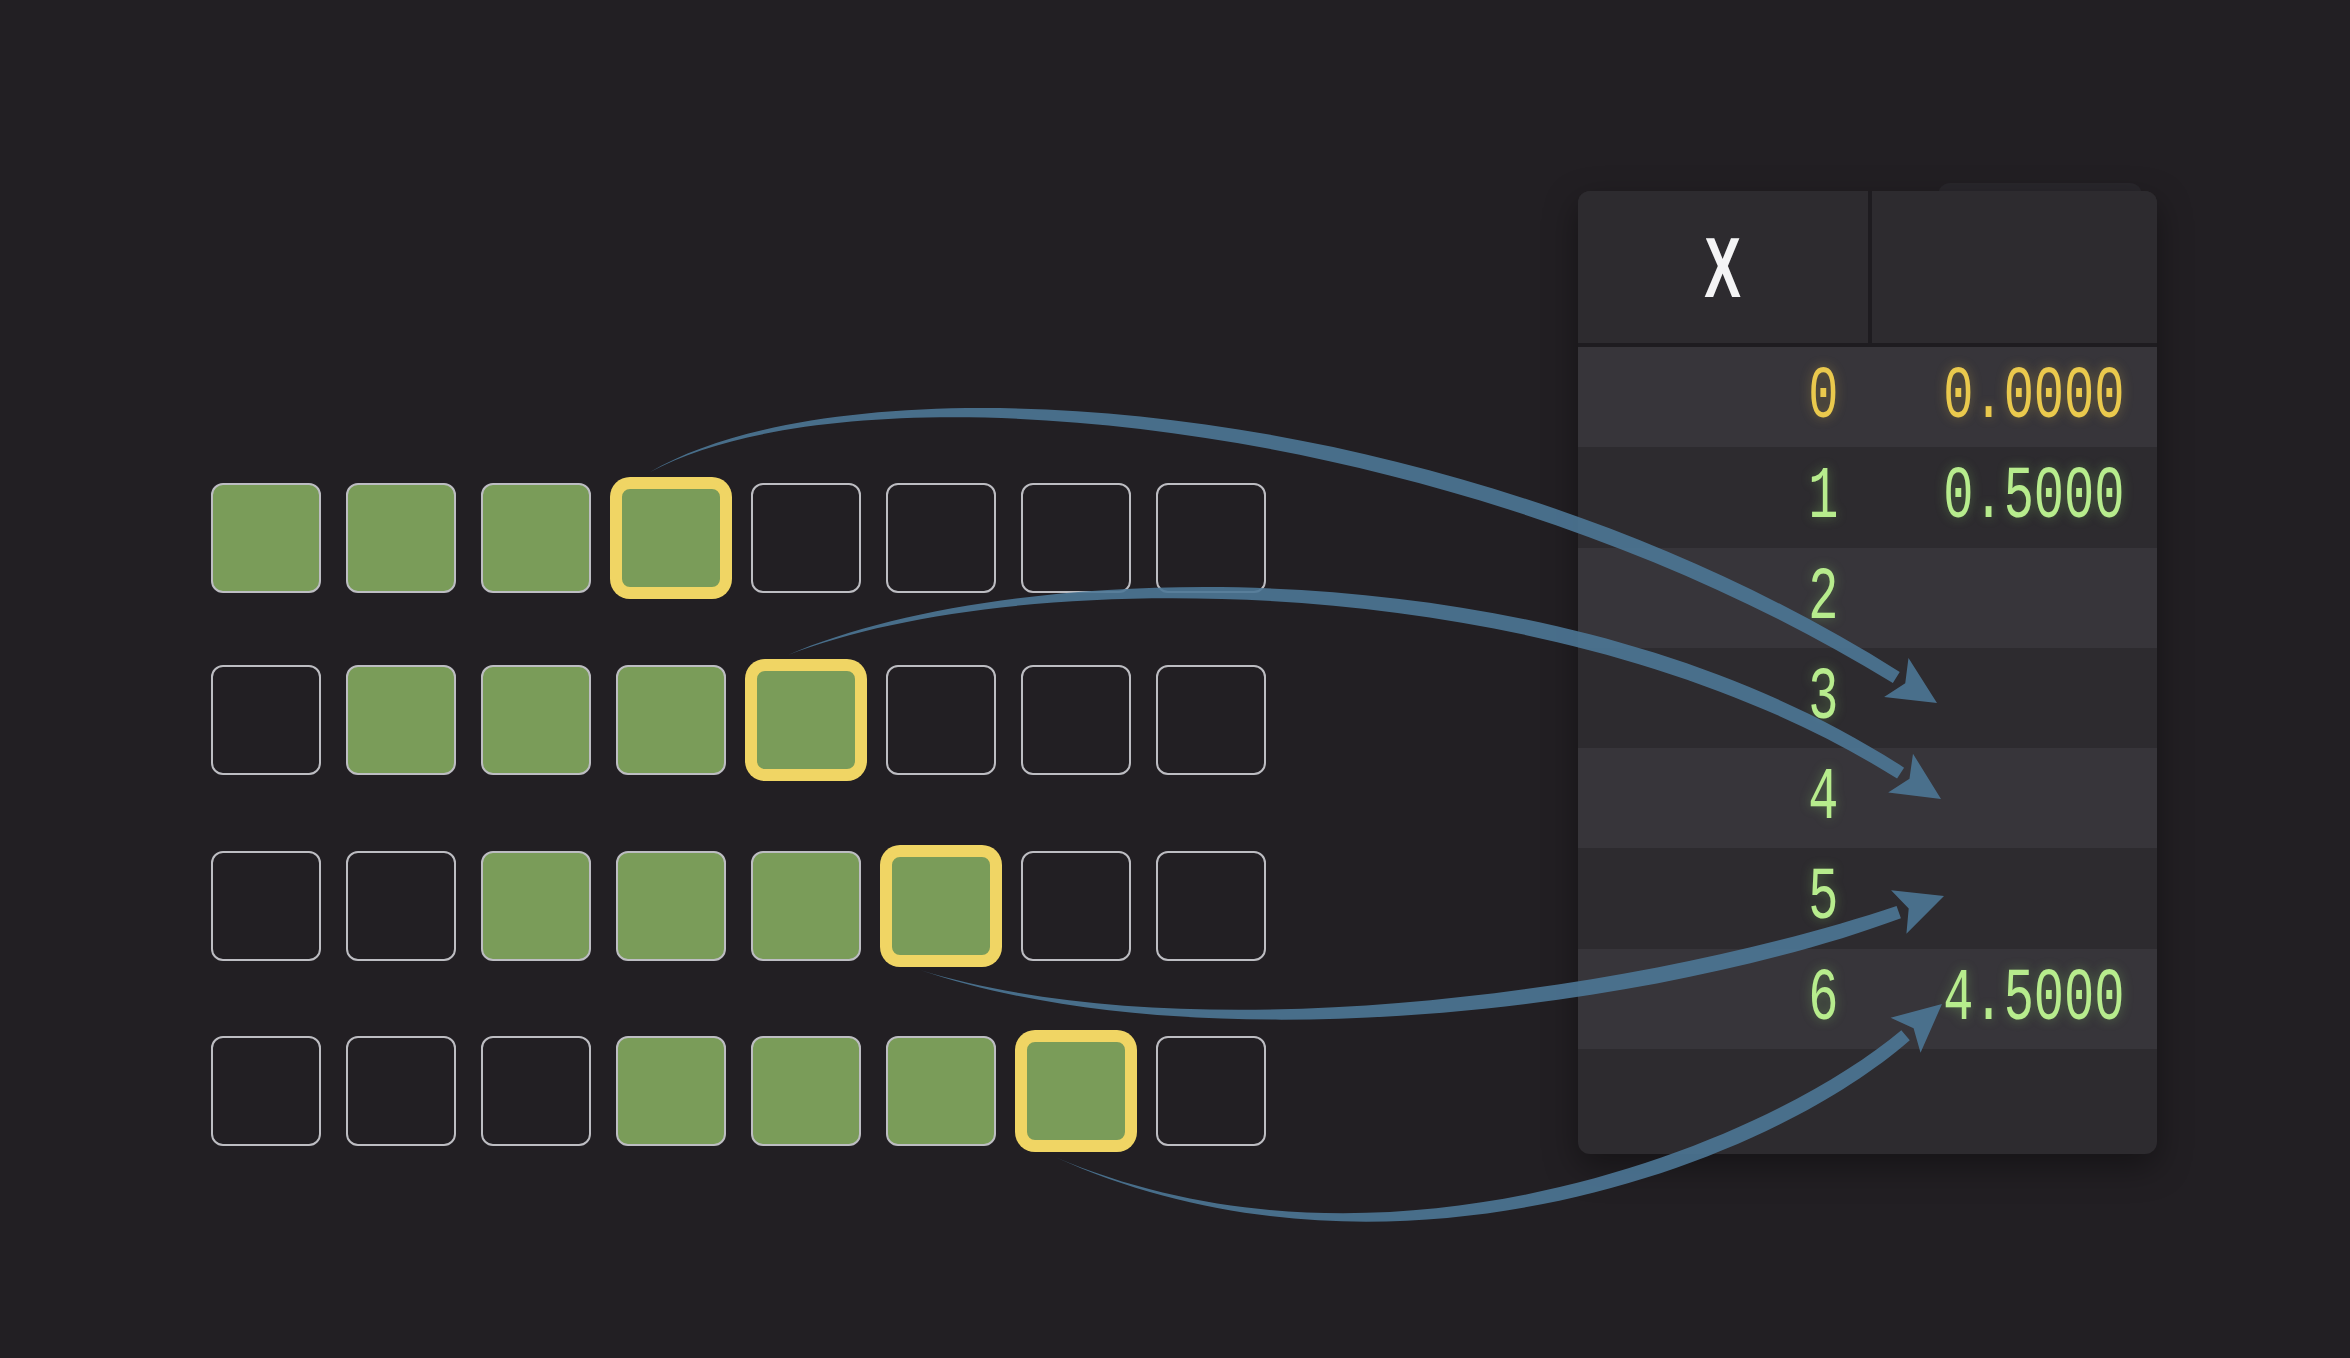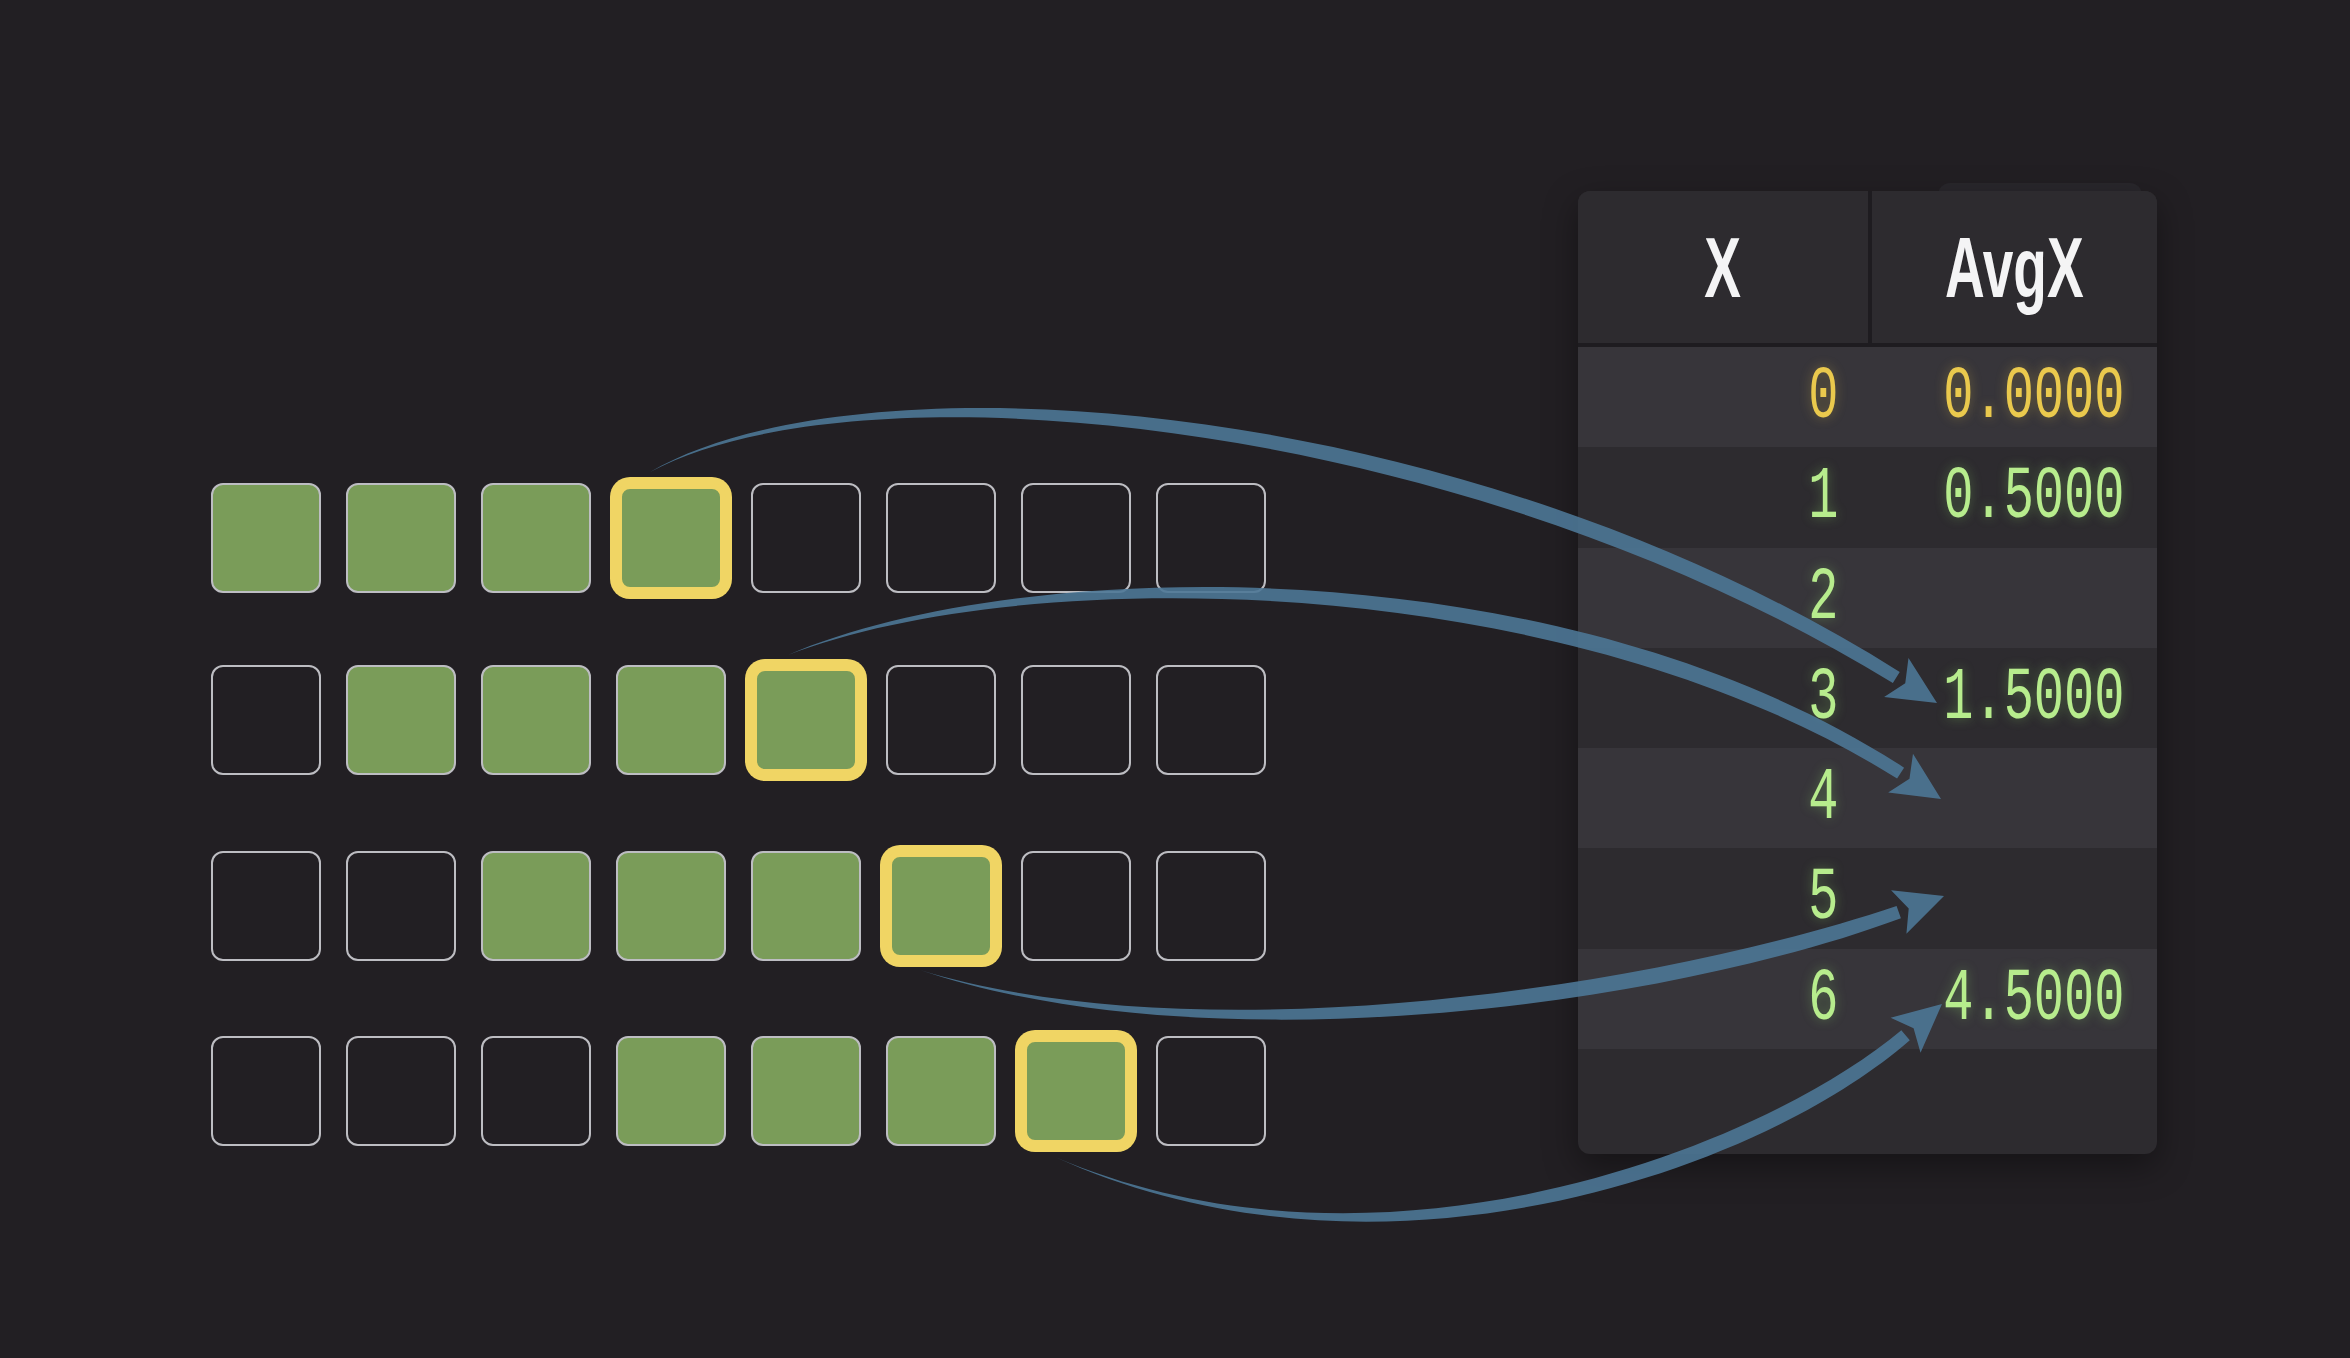--- a/index.html
+++ b/index.html
@@ -62,23 +62,20 @@
 <body>
 
 <div id="stage" style="--bg: #221F23; --green: #7A9C59; --sqborder: #BDBDC2; --yellow: #F0D564; --card: #2D2B2F; --stripe: #37353A; --divider: #1E1C20; --headertext: #F4F4F5; --valgreen: #B7EC8D; --valyellow: #EAC94D;">
   <div id="tab-accent"></div>
 
   <div id="table-card">
     <div id="table-header">
       <div class="hcell hx">
         <span class="hdr-scale">X</span>
       </div>
-      <div class="hcell havg">
-        <span class="hdr-scale">AvgX</span>
-      </div>
     </div>
     <div id="table-body">
         <div class="trow stripe">
           <div class="tcell cx tone-yellow">
             <span class="num-scale">0</span>
           </div>
           <div class="tcell cavg tone-yellow">
             <span class="num-scale">0.0000</span>
           </div>
         </div>
@@ -91,23 +88,20 @@
           </div>
         </div>
         <div class="trow stripe">
           <div class="tcell cx tone-green">
             <span class="num-scale">2</span>
           </div>
         </div>
         <div class="trow">
           <div class="tcell cx tone-green">
             <span class="num-scale">3</span>
-          </div>
-          <div class="tcell cavg tone-green">
-            <span class="num-scale">1.5000</span>
           </div>
         </div>
         <div class="trow stripe">
           <div class="tcell cx tone-green">
             <span class="num-scale">4</span>
           </div>
         </div>
         <div class="trow">
           <div class="tcell cx tone-green">
             <span class="num-scale">5</span>

